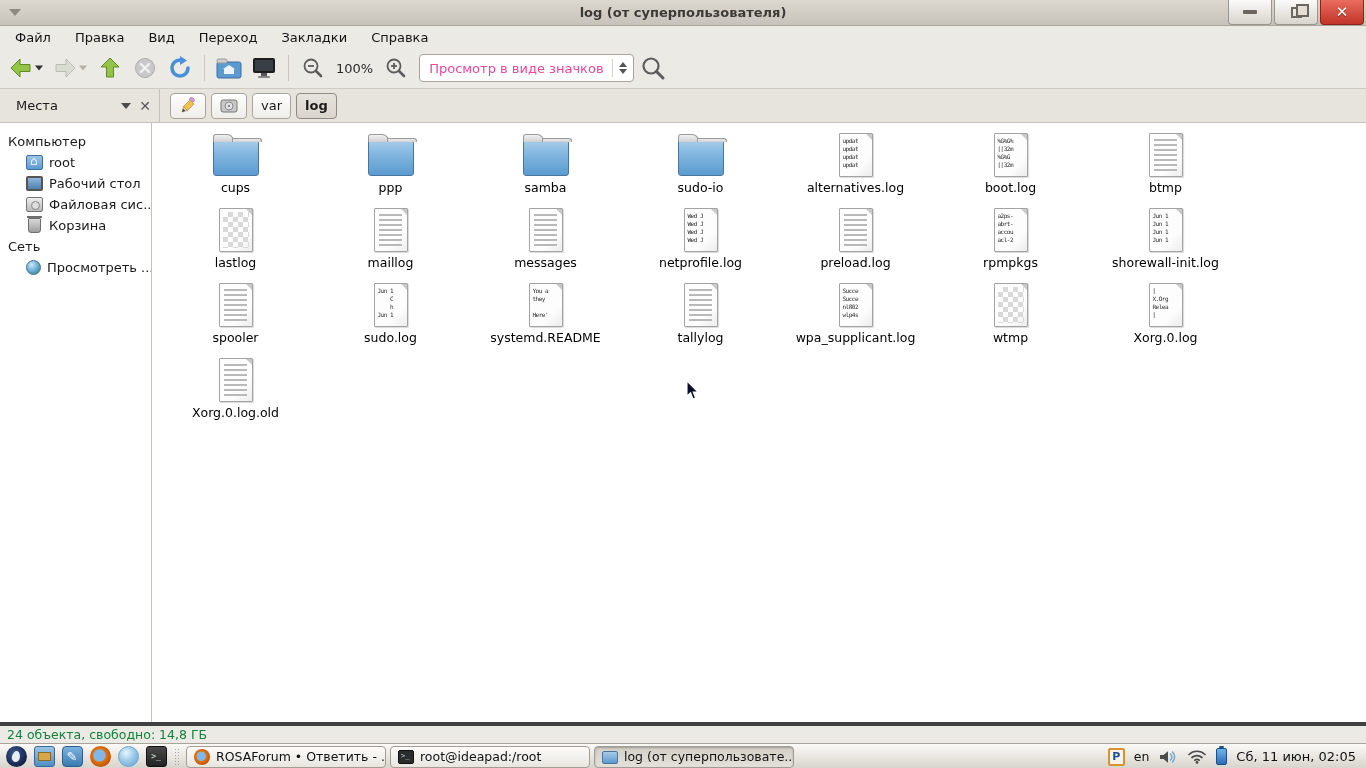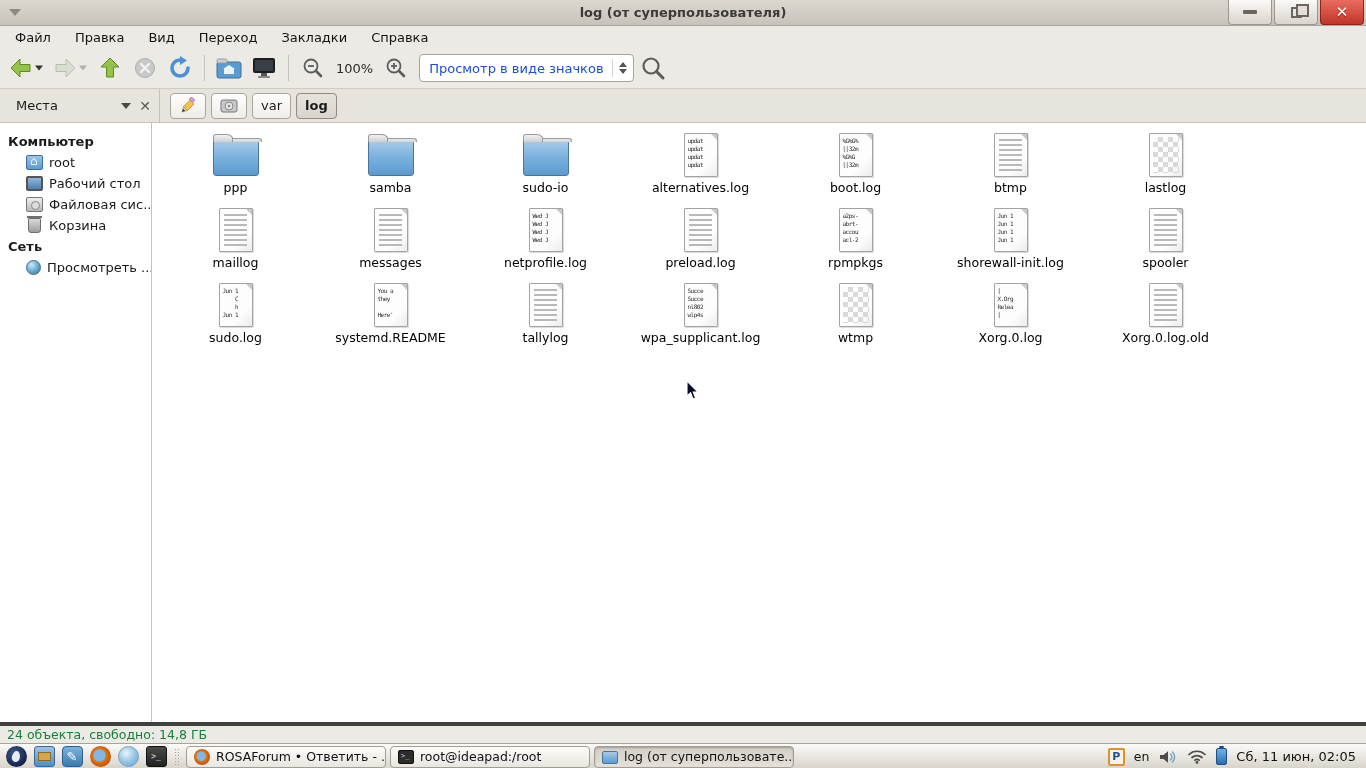--- a/index.html
+++ b/index.html
@@ -21,41 +21,41 @@
 
   .menubar { height:22px; background:#eceae5; display:flex; align-items:center; padding-left:6px; gap:6px; }
   .menu-item { padding:2px 9px; border-radius:3px; color:#141414; }
 
   .toolbar { height:41px; background:#eceae5; border-bottom:1px solid #cfcbc2; display:flex; align-items:center; padding:0 6px; gap:3px; }
   .tbtn { height:32px; min-width:32px; display:flex; align-items:center; justify-content:center; border-radius:4px; padding:0 3px; gap:1px; }
   .tbtn svg { display:block; }
   .tsep { width:1px; height:26px; background:#c8c4bb; margin:0 5px; }
   .zoom-label { font-size:13px; color:#2a2a2a; padding:0 4px; }
   .view-combo { height:28px; background:#fff; border:1px solid #a9a59c; border-radius:4px; display:flex; align-items:center; padding:0 6px 0 9px; gap:8px; margin-left:4px; }
-  .combo-text { font-size:13px; color:#1d4ed8; }
+  .combo-text { font-size:13px; color:#ec4899; }
   .spin { display:flex; flex-direction:column; gap:2px; padding-left:6px; border-left:1px solid #d5d1c8; height:18px; justify-content:center; }
   .spin i { width:0; height:0; border-left:4px solid transparent; border-right:4px solid transparent; }
   .spin .up { border-bottom:5px solid #555; }
   .spin .dn { border-top:5px solid #555; }
 
   
   .pathrow { height:34px; display:flex; background:#e7e4de; border-bottom:1px solid #c6c2b9; }
   .places-head { width:152px; border-right:1px solid #c6c2b9; display:flex; align-items:center; padding:0 8px; gap:8px;margin-left:8px; }
   .places-title { font-size:13px; color:#1a1a1a; flex:1; }
   .chev-down { width:0; height:0; border-left:5px solid transparent; border-right:5px solid transparent; border-top:6px solid #4a4a4a; }
   .places-close { color:#5a5a5a; font-size:14px; font-weight:bold; line-height:1; }
   .pathbar { flex:1; display:flex; align-items:center; padding-left:10px; gap:5px; }
   .pbtn { height:26px; min-width:30px; background:linear-gradient(#fefefe,#efede8); border:1px solid #a9a59c; border-radius:4px; display:flex; align-items:center; justify-content:flex-start; padding:0 8px; font-size:13px; }
   .pbtn.seg-active { font-weight:bold; background:linear-gradient(#e6e3dc,#d9d5cd); border-color:#8f8b82; }
 
   
   .main { display:flex; height:599px; background:#fff; }
   .sidebar { width:152px; border-right:1px solid #c6c2b9; background:#fff; padding-top:8px; overflow:hidden; }
   .side-row { display:flex; align-items:center; gap:6px; padding:3px 4px 3px 26px; font-size:13px; white-space:nowrap; }
-  .side-row.header { font-weight:bold; padding-left:8px; }
+  .side-row.header { font-weight:normal; padding-left:8px; }
   .side-icon { width:17px; height:15px; flex:0 0 auto; position:relative; }
   
   .side-icon.home-folder-icon { background:linear-gradient(#9cc4e6,#5b9bd0); border:1px solid #3d6f9e; border-radius:2px; }
   .side-icon.home-folder-icon::after { content:"⌂"; position:absolute; left:3px; top:-2px; color:#eaf2fa; font-size:12px; }
   .side-icon.desktop-icon { background:linear-gradient(#8fb7dd,#4d7fae); border:2px solid #555; border-radius:2px; }
   .side-icon.drive-icon { background:linear-gradient(#efefef,#b9b9b9); border:1px solid #777; border-radius:2px; }
   .side-icon.drive-icon::after { content:""; position:absolute; left:4px; top:3px; width:7px; height:7px; border:1px solid #888; border-radius:50%; background:#ddd; }
   .side-icon.trash-icon { background:linear-gradient(#d9d9d9,#9e9e9e); border:1px solid #6f6f6f; border-radius:1px 1px 3px 3px; width:13px; margin:0 2px; }
   .side-icon.trash-icon::before { content:""; position:absolute; left:-2px; top:-3px; width:15px; height:2px; background:#6f6f6f; }
   .side-icon.globe-icon { width:15px; height:15px; border-radius:50%; background:radial-gradient(circle at 35% 30%, #cfe8f7, #5fa8d0 55%, #3c7d4f); border:1px solid #3a6f94; }
@@ -299,20 +299,27 @@
 
       <div class="side-row item">
         <span class="side-icon globe-icon"></span>
         <span>Просмотреть ...</span>
       </div>
 
   </div>
   <div class="fileview">
     <div class="file-grid">
 
+        <div class="file-item">
+          <div class="ficon folder">
+            <div class="folder-shape"></div>
+
+          </div>
+          <div class="fname">cups</div>
+        </div>
 
 
         <div class="file-item">
           <div class="ficon folder">
             <div class="folder-shape"></div>
 
           </div>
           <div class="fname">ppp</div>
         </div>
 

